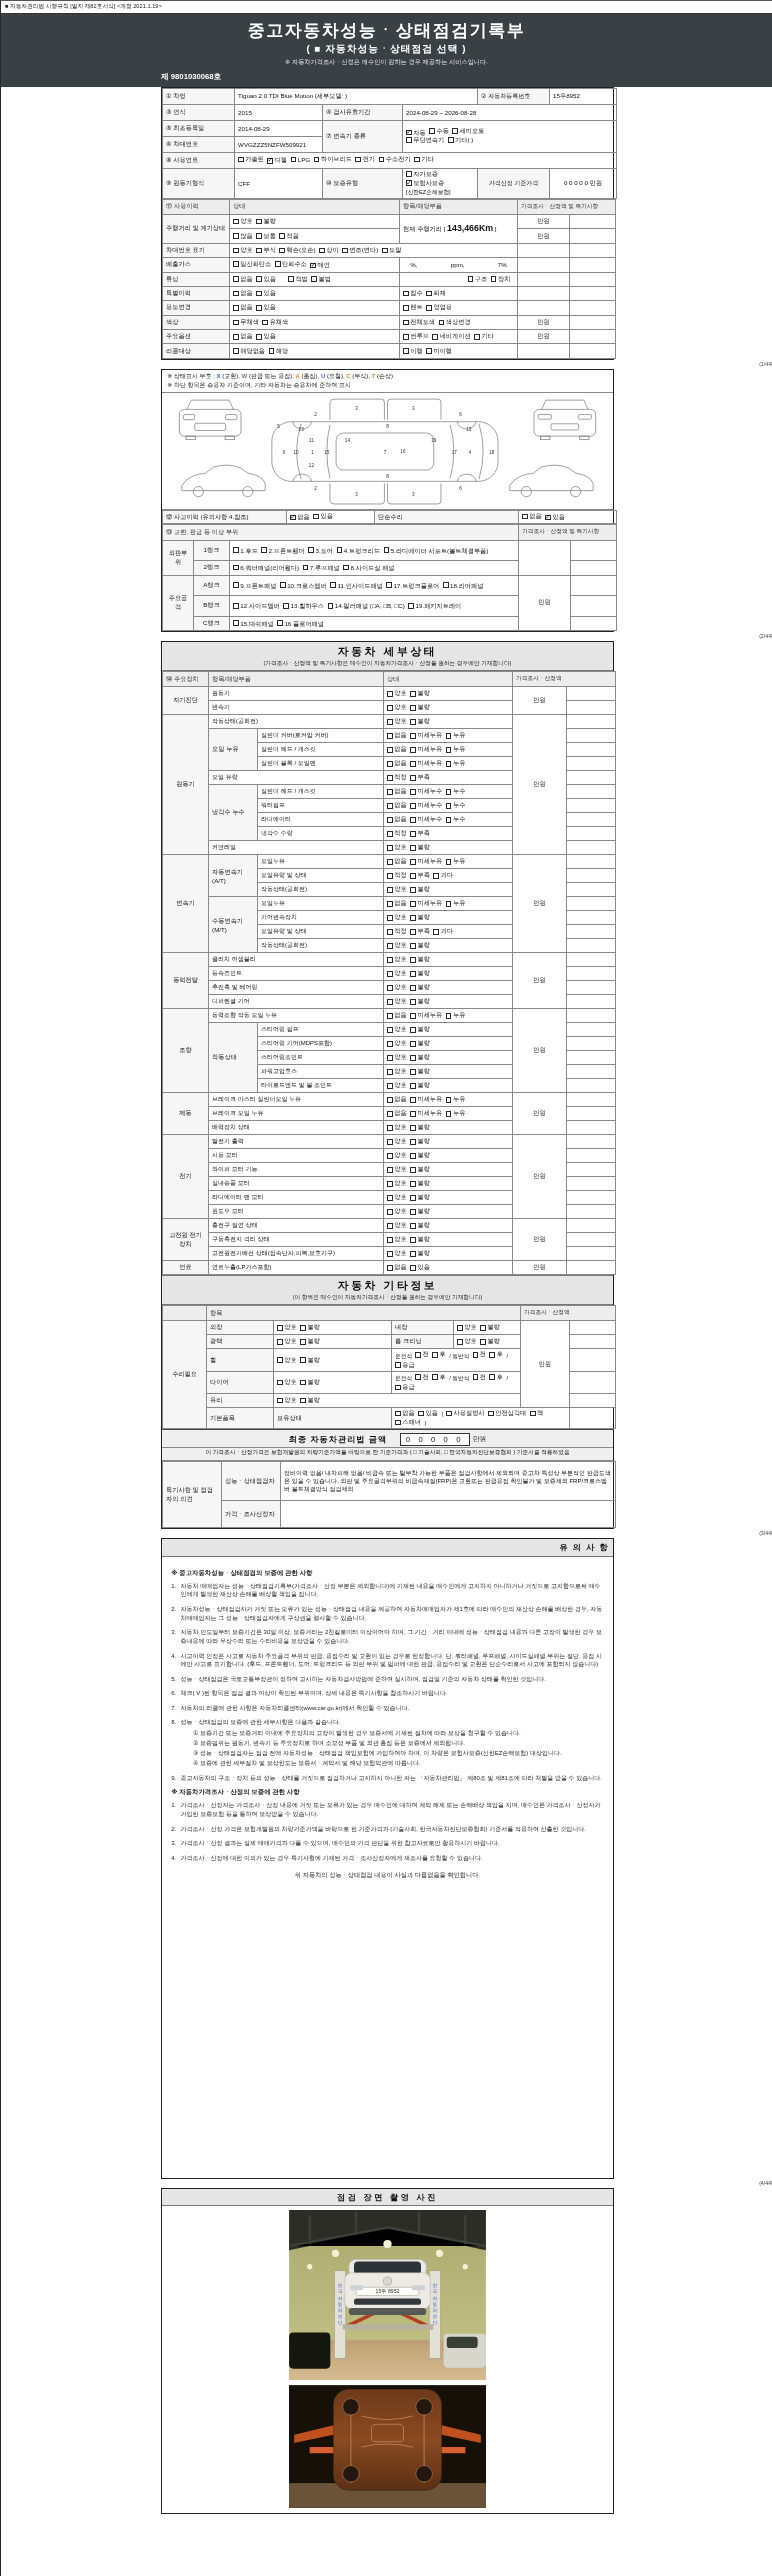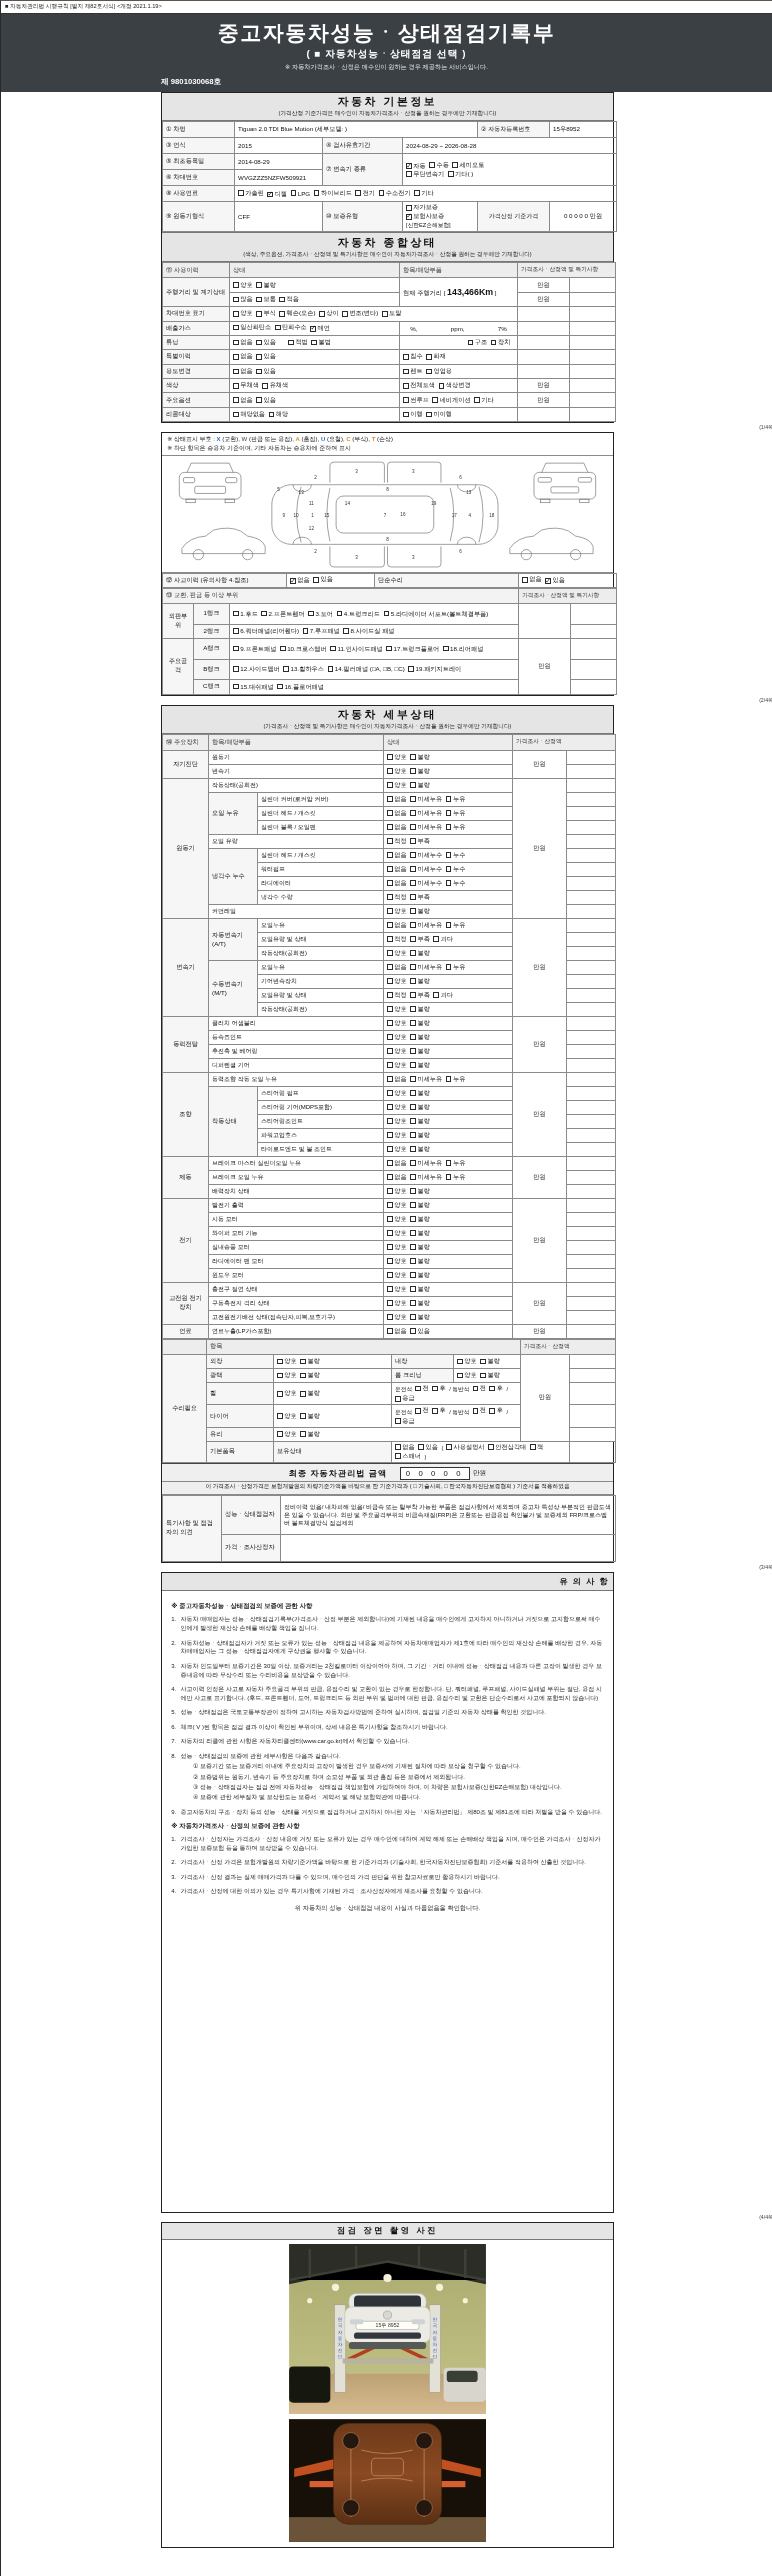--- a/index.html
+++ b/index.html
@@ -1,21 +1,21 @@
 <!DOCTYPE html>
 <html style="font-size:8.2px"><head>
 <meta charset="utf-8">
 <style>
   html,body{margin:0;padding:0;background:#fff;}
   .page{width:773px;height:2576px;position:relative;background:#fff;box-sizing:border-box;
         border-left:1px solid #2a2a2a;border-right:1px solid #2a2a2a;border-top:0.5px solid #555;
         font-family:"Liberation Sans","DejaVu Sans",sans-serif;color:#111;overflow:hidden;}
   .topnote{font-size:5.7px;color:#222;padding:2.1px 4.1px 1.5px 4.1px;border-bottom:1.5px double #333;}
   .band{background:#3b4045;color:#fff;text-align:center;padding:5.2px 0 3.6px 0;}
-  .band .t1{font-size:21px;font-weight:bold;letter-spacing:1.5px;text-align:center;}
+  .band .t1{font-size:17px;font-weight:bold;letter-spacing:1.5px;text-align:center;}
   .band .t2{font-size:9.8px;font-weight:bold;margin-top:1.5px;letter-spacing:1px;}
   .band .t3{font-size:6.2px;color:#e3e3e3;margin-top:2.1px;}
   .docno{background:#3b4045;color:#fff;font-size:7.7px;font-weight:bold;padding:1px 0 4.6px 160px;}
   .col{width:453px;margin-left:160px;}
   .panel{border:1px solid #222;background:#fff;}
   .shead{background:#e5e5e5;text-align:center;padding:2.6px 0 2.1px 0;border-bottom:0.5px solid #777;}
   .shead .st{font-size:10.8px;font-weight:bold;letter-spacing:2.6px;}
   .shead .ss{font-size:5.7px;margin-top:1px;color:#222;}
   table{border-collapse:collapse;width:100%;table-layout:fixed;}
   td{border:0.5px solid #8a8a8a;font-size:6.2px;padding:1px 3.1px;vertical-align:middle;overflow:hidden;}
@@ -65,24 +65,20 @@
   <div class="band">
     <div class="t1">중고자동차성능ㆍ상태점검기록부</div>
     <div class="t2">( ■ 자동차성능ㆍ상태점검 선택 )</div>
     <div class="t3">※ 자동차가격조사ㆍ산정은 매수인이 원하는 경우 제공하는 서비스입니다.</div>
   </div>
   <div class="docno">제 9801030068호</div>
 
   <div class="col">
 
     <div class="panel">
-      <div class="shead">
-        <div class="st">자동차 기본정보</div>
-        <div class="ss">(가격산정 기준가격은 매수인이 자동차가격조사ㆍ산정을 원하는 경우에만 기재합니다)</div>
-      </div>
       <table>
         <colgroup>
             <col style="width:72px">
             <col style="width:88px">
             <col style="width:80px">
             <col style="width:75px">
             <col style="width:72px">
             <col style="width:67px">
           </colgroup>
         <tbody>
@@ -161,24 +157,20 @@
                 </span><span class="cb on">
                   <span class="bx">✓</span>
                   <span class="lb">보험사보증</span>
                 </span><span class="pt">[신한EZ손해보험]</span></td>
           <td class="lbl" style="font-size:6px;text-align:center">가격산정 기준가격</td>
           <td style="text-align:center"><span>0 0 0 0 0</span> <span>만원</span></td>
         </tr>
       </tbody>
         </table>
 
-      <div class="shead" style="border-top:0.5px solid #777">
-        <div class="st">자동차 종합상태</div>
-        <div class="ss">(색상, 주요옵션, 가격조사ㆍ산정액 및 특기사항은 매수인이 자동차가격조사ㆍ산정을 원하는 경우에만 기재합니다)</div>
-      </div>
       <table>
         <colgroup>
             <col style="width:67px">
             <col style="width:170px">
             <col style="width:118px">
             <col style="width:52px">
             <col style="width:46px">
           </colgroup>
         <tbody>
             <tr class="chead">
@@ -1161,20 +1153,24 @@
                 </span><span class="cb">
                   <span class="bx"></span>
                   <span class="lb">있음</span>
                 </span></td>
               <td class="price" rowspan="1">만원</td>
               <td class="blank"></td>
             </tr>
           </tbody>
       </table>
 
+      <div class="shead" style="border-top:0.5px solid #777">
+        <div class="st">자동차 기타정보</div>
+        <div class="ss">(이 항목은 매수인이 자동차가격조사ㆍ산정을 원하는 경우에만 기재합니다)</div>
+      </div>
       <table>
         <colgroup>
             <col style="width:44px">
             <col style="width:67px">
             <col style="width:118px">
             <col style="width:62px">
             <col style="width:67px">
             <col style="width:49px">
             <col style="width:46px">
           </colgroup>

